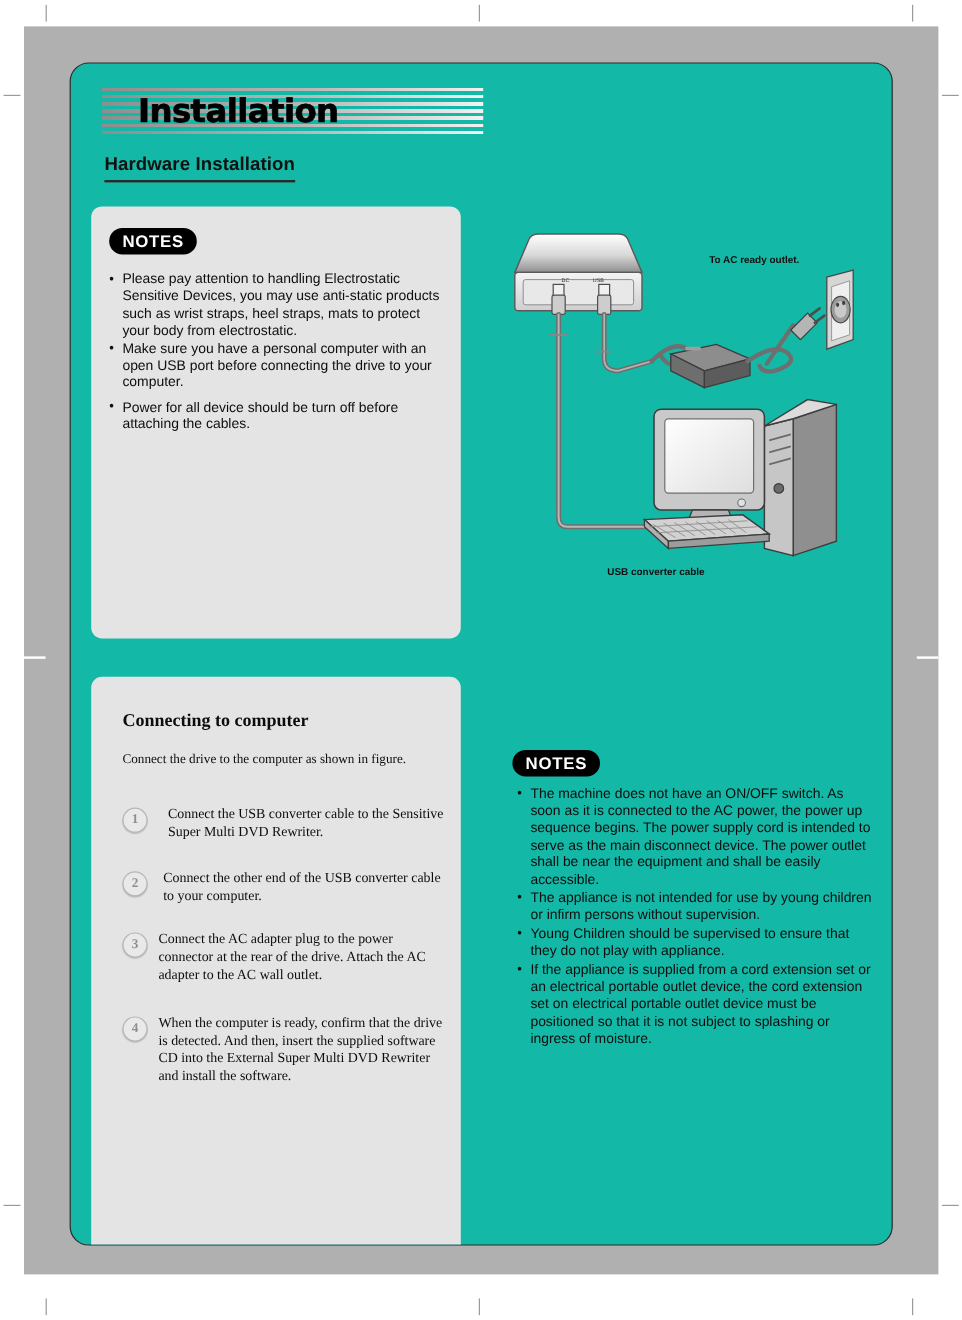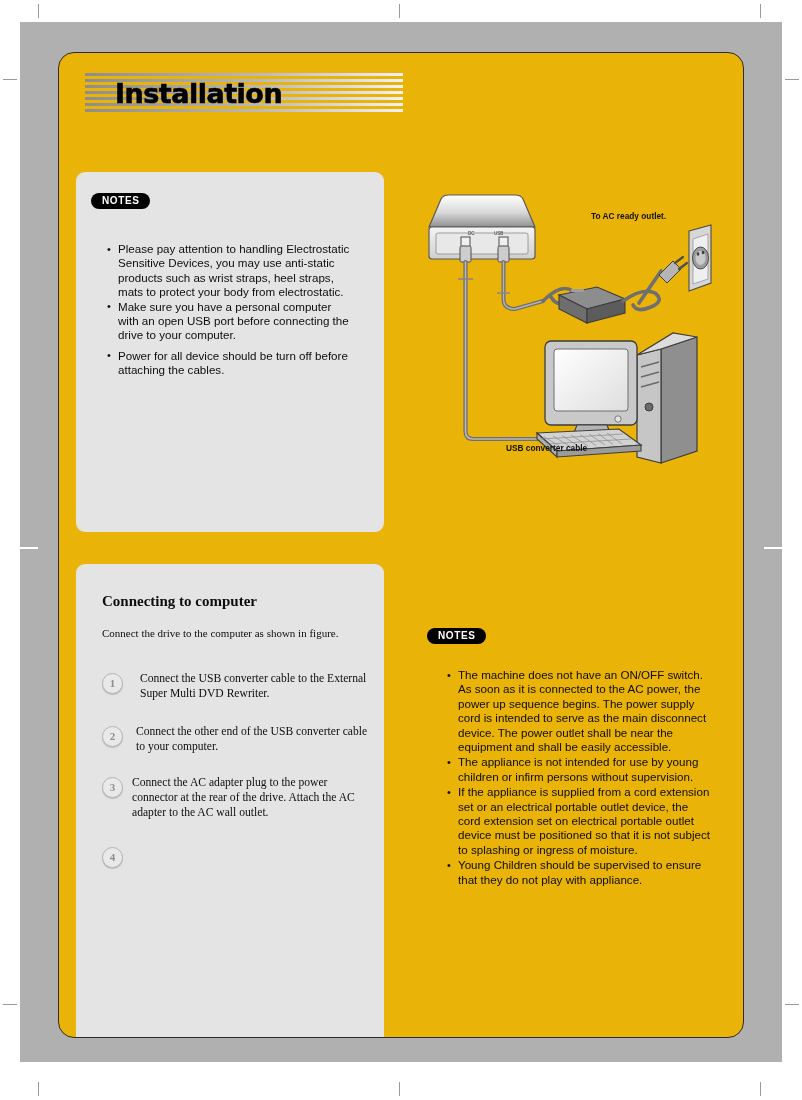--- a/index.html
+++ b/index.html
@@ -25,21 +25,21 @@
     background: #b0b0b0;
   }
   .frame-tick { position: absolute; background: #ffffff; }
   .frame-tick.h { width: 18px; height: 2px; }
 
   
   .page {
     position: absolute;
     left: 58px; top: 52px;
     width: 686px; height: 986px;
-    background: #eab308;
+    background: #14b8a6;
     border: 1.4px solid #2b2b2b;
     border-radius: 16px;
     overflow: hidden;
   }
 
   
   .banner {
     position: absolute;
     left: 26px; top: 20px;
     width: 318px; height: 42px;
@@ -83,29 +83,29 @@
     border-radius: 9px;
   }
   #panel-notes-top { left: 17px; top: 119px; width: 308px; height: 360px; }
   #panel-steps     { left: 17px; top: 511px; width: 308px; height: 541px; font-family: Liberation Serif, serif; }
 
   
   .notes-badge {
     display: inline-block;
     background: #000;
     color: #fff;
-    font-size: 10px;
+    font-size: 14px;
     font-weight: bold;
     letter-spacing: 0.6px;
     padding: 2.5px 11px 3px;
     border-radius: 11px;
   }
 
   
-  .bullets { margin: 16px; padding: 0; list-style: none; }
+  .bullets { margin: 0; padding: 0; list-style: none; }
   .bullets li {
     position: relative;
     padding-left: 11px;
     font-size: 11.6px;
     line-height: 14.4px;
     color: #0d0d0d;
   }
   .bullets li::before {
     content: "\2022";
     position: absolute; left: 0; top: -0.5px;
@@ -167,21 +167,21 @@
   
   #figure { position: absolute; left: 352px; top: 130px; width: 320px; height: 290px; }
   .fig-label {
     position: absolute;
     font-size: 8.3px;
     font-weight: bold;
     color: #111;
     white-space: nowrap;
   }
   #label-ac  { left: 180px; top: 28px; }
-  #label-usb { left: 58px; top: 260px; padding-left: 37px; }
+  #label-usb { left: 58px; top: 288px; padding-left: 37px; }
 </style>
 </head>
 <body>
 
 <div class="crop v" style="left:38px; top:4px;"></div>
 <div class="crop v" style="left:399px; top:4px;"></div>
 <div class="crop v" style="left:760px; top:4px;"></div>
 <div class="crop v" style="left:38px; top:1082px;"></div>
 <div class="crop v" style="left:399px; top:1082px;"></div>
 <div class="crop v" style="left:760px; top:1082px;"></div>
@@ -195,20 +195,21 @@
   <div class="frame-tick h" style="right:0px; top:525px;"></div>
 </div>
 
 <div class="page">
 
   <div class="banner">
     <div class="banner-stripes"></div>
     <div class="banner-title">Installation</div>
   </div>
 
+  <div class="section-heading">Hardware Installation</div>
 
   <div class="panel" id="panel-notes-top">
     <div style="position:absolute; left:15px; top:18px;">
       <span class="notes-badge">NOTES</span>
     </div>
     <div class="notes-top-body">
       <ul class="bullets">
         <li>Please pay attention to handling Electrostatic Sensitive Devices, you may use anti-static products such as wrist straps, heel straps, mats to protect your body from electrostatic.</li>
         <li>Make sure you have a personal computer with an open USB port before connecting the drive to your computer.</li>
         <li style="margin-top:6px;">Power for all device should be turn off before attaching the cables.</li>
@@ -335,43 +336,44 @@
     <div class="fig-label" id="label-ac">To AC ready outlet.</div>
     <div class="fig-label" id="label-usb">USB converter cable</div>
   </div>
 
   <div class="panel" id="panel-steps">
     <div class="panel-title">Connecting to computer</div>
     <div class="panel-intro">Connect the drive to the computer as shown in figure.</div>
     <div class="steps">
       <div class="step" id="step-1">
         <div class="step-num">1</div>
-        <div class="step-text">Connect the USB converter cable to the External Super Multi DVD Rewriter.</div>
+        <div class="step-text">Connect the USB converter cable to the Sensitive Super Multi DVD Rewriter.</div>
       </div>
       <div class="step" id="step-2" style="margin-bottom:22px;">
         <div class="step-num">2</div>
         <div class="step-text">Connect the other end of the USB converter cable to your computer.</div>
       </div>
       <div class="step" id="step-3" style="margin-bottom:26px;">
         <div class="step-num">3</div>
         <div class="step-text">Connect the AC adapter plug to the power connector at the rear of the drive. Attach the AC adapter to the AC wall outlet.</div>
       </div>
       <div class="step" id="step-4" style="margin-bottom:0;">
         <div class="step-num">4</div>
+        <div class="step-text">When the computer is ready, confirm that the drive is detected. And then, insert the supplied software CD into the External Super Multi DVD Rewriter and install the software.</div>
       </div>
     </div>
   </div>
 
   <div id="notes-right">
     <div>
       <span class="notes-badge">NOTES</span>
     </div>
     <div class="notes-bot-body" style="position:relative; left:4px; top:8px; width:296px;">
       <ul class="bullets">
         <li>The machine does not have an ON/OFF switch. As soon as it is connected to the AC power, the power up sequence begins. The power supply cord is intended to serve as the main disconnect device. The power outlet shall be near the equipment and shall be easily accessible.</li>
         <li>The appliance is not intended for use by young children or infirm persons without supervision.</li>
+        <li>Young Children should be supervised to ensure that they do not play with appliance.</li>
         <li>If the appliance is supplied from a cord extension set or an electrical portable outlet device, the cord extension set on electrical portable outlet device must be positioned so that it is not subject to splashing or ingress of moisture.</li>
-        <li>Young Children should be supervised to ensure that they do not play with appliance.</li>
       </ul>
     </div>
   </div>
 
 </div>
 
 </body></html>

